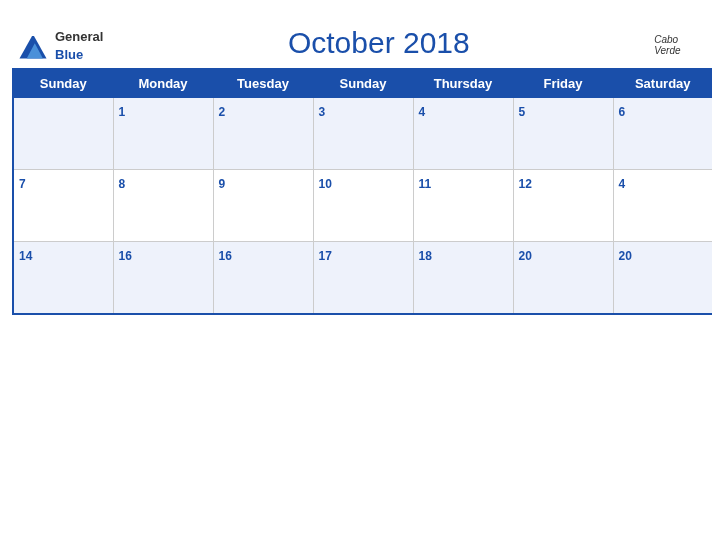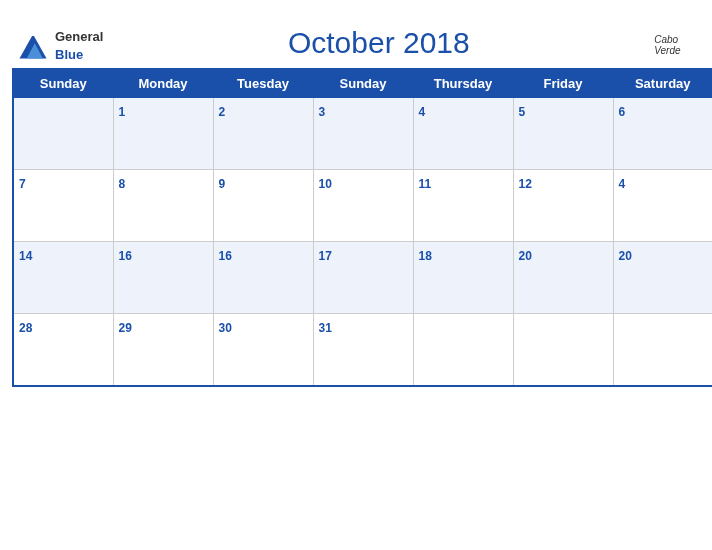--- a/index.html
+++ b/index.html
@@ -192,24 +192,15 @@
         </tr>
         <tr>
           <td><span class="day-num">14</span></td>
           <td><span class="day-num">16</span></td>
           <td><span class="day-num">16</span></td>
           <td><span class="day-num">17</span></td>
           <td><span class="day-num">18</span></td>
           <td><span class="day-num">20</span></td>
           <td><span class="day-num">20</span></td>
         </tr>
-        <tr>
-          <td><span class="day-num">28</span></td>
-          <td><span class="day-num">29</span></td>
-          <td><span class="day-num">30</span></td>
-          <td><span class="day-num">31</span></td>
-          <td></td>
-          <td></td>
-          <td></td>
-        </tr>
       </tbody>
   </table>
 </div>
 
 </body></html>

